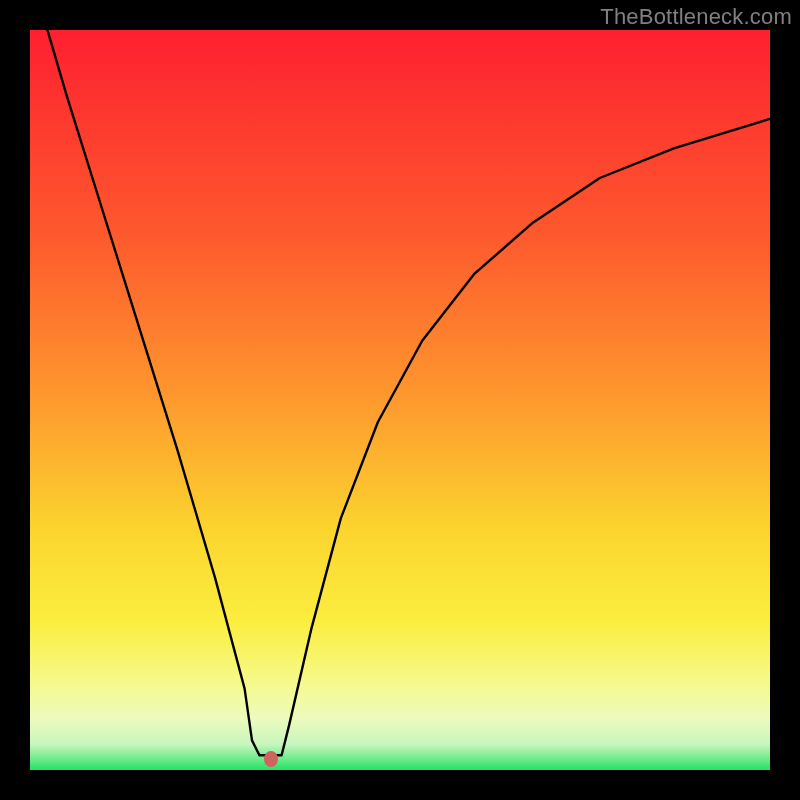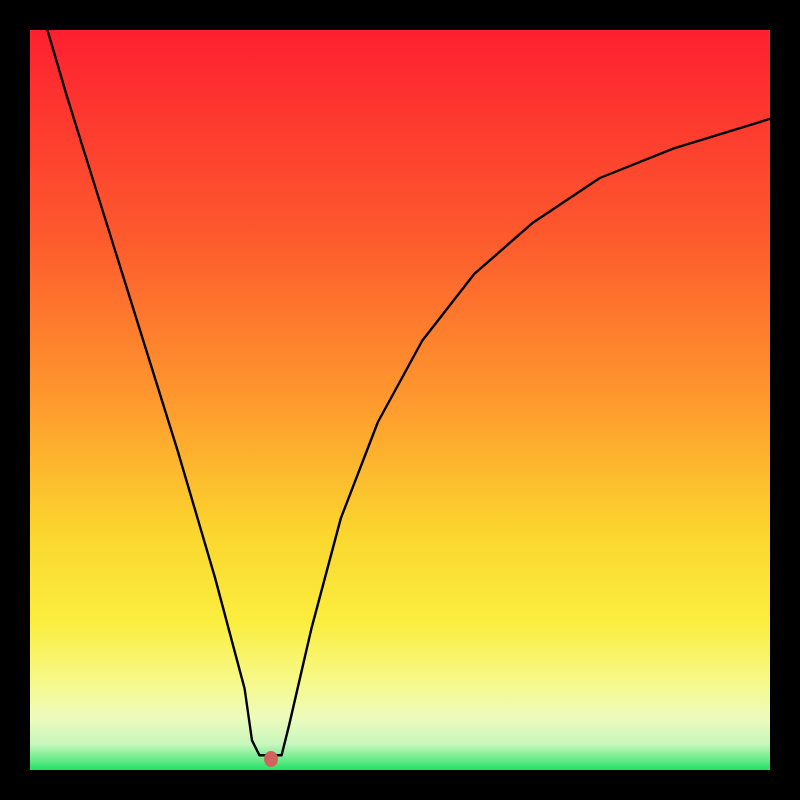--- a/index.html
+++ b/index.html
@@ -84,13 +84,14 @@
       <rect x="0" y="0" width="740" height="740" fill="url(#bg)"></rect>
     </svg>
 
     <svg class="curve" viewBox="0 0 740 740" preserveAspectRatio="none">
       <path id="curve-path" d="M0.0 -59.2 L37.0 66.6 L74.0 185.0 L111.0 303.4 L148.0 421.8 L185.0 547.6 L214.6 658.6 L222.0 710.4 L229.4 725.2 L251.6 725.2 L259.0 695.6 L281.2 599.4 L310.8 488.4 L347.8 392.2 L392.2 310.8 L444.0 244.2 L503.2 192.4 L569.8 148.0 L643.8 118.4 L740.0 88.8" fill="none" stroke="#000000" stroke-width="2.4" stroke-linejoin="round" stroke-linecap="round"></path>
     </svg>
 
     <div id="marker" class="marker" style="left: 240.5px; top: 728.9px; background: rgb(208, 99, 93);"></div>
   </div>
 
+  <div class="watermark">TheBottleneck.com</div>
 </div>
 
 </body></html>

